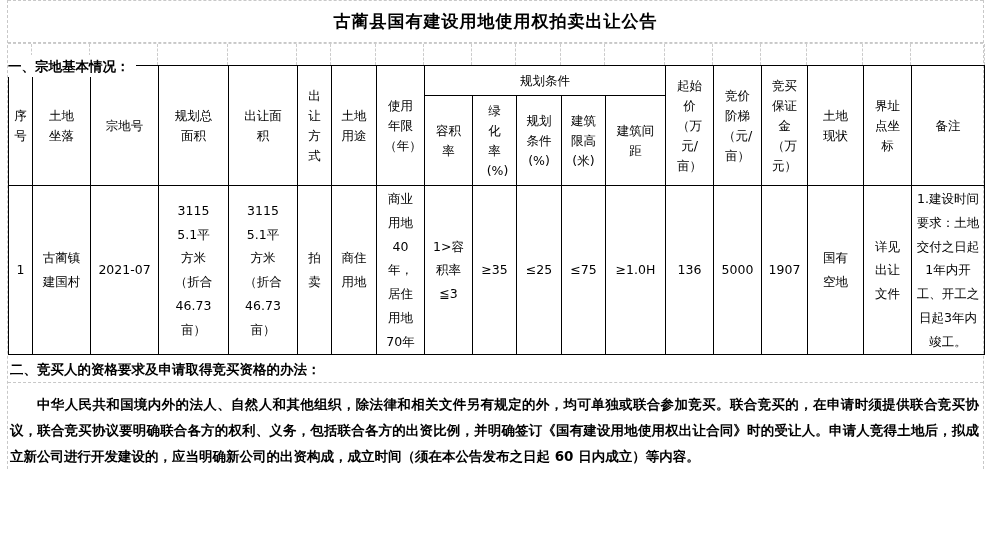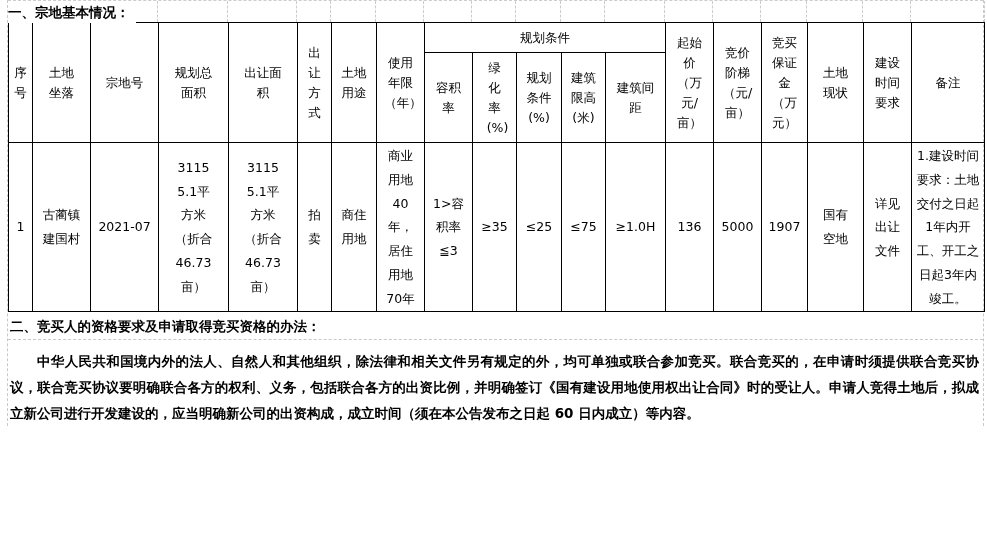--- a/index.html
+++ b/index.html
@@ -4,37 +4,38 @@
 <style>
   html,body{margin:0;padding:0;background:#fff;}
   body{width:987px;height:546px;font-family:"DejaVu Sans",sans-serif;color:#000;overflow:hidden;}
   .sheet{position:relative;margin:0 3px 0 7px;width:977px;border-left:1px dashed #c8c8c8;border-right:1px dashed #c8c8c8;box-sizing:border-box;}
   .title-row{height:41px;border-top:1px dashed #c8c8c8;border-bottom:1px dashed #c8c8c8;display:flex;align-items:center;justify-content:center;font-size:17px;font-weight:bold;letter-spacing:1px;}
   .subtitle-row{height:25px;border-bottom:1px dashed #c8c8c8;display:flex;align-items:center;justify-content:center;font-size:13px;font-weight:bold;}
   .intro{height:80px;box-sizing:border-box;padding:12px 4px 0 2px;font-size:13.5px;font-weight:bold;line-height:25px;text-indent:2em;text-align:justify;}
   .strip{position:relative;height:22px;border-top:1px dashed #cccccc;display:flex;box-sizing:border-box;}
   .gcell{height:100%;border-right:1px dashed #cccccc;box-sizing:border-box;flex:0 0 auto;}
   .gcell:last-child{border-right:none;}
-  .section-heading{position:absolute;left:0;top:0;height:22px;line-height:22px;background:#fff;font-size:13.5px;font-weight:bold;padding-right:6px;white-space:nowrap;}
+  .section-heading{position:absolute;left:0;top:11px;height:22px;line-height:22px;background:#fff;font-size:13.5px;font-weight:bold;padding-right:6px;white-space:nowrap;}
   table.main{border-collapse:collapse;table-layout:fixed;width:976px;}
   table.main th,table.main td{border:1px solid #000;font-weight:normal;font-size:12.5px;text-align:center;vertical-align:middle;padding:1px 2px;word-break:break-all;line-height:1.9;box-sizing:border-box;}
   table.main th{line-height:1.6;}
   .w1em{display:inline-block;width:1.25em;word-break:break-all;vertical-align:middle;}
   .w2em{display:inline-block;width:2.3em;word-break:break-all;vertical-align:middle;}
   .w25em{display:inline-block;width:2.6em;word-break:break-all;vertical-align:middle;}
   .w3em{display:inline-block;width:3.3em;word-break:break-all;vertical-align:middle;}
   td.remark{text-align:left;line-height:22px;font-size:13px;padding:2px 4px;}
   .section2-heading{height:25px;line-height:25px;margin-top:2px;border-bottom:1px dashed #c8c8c8;font-size:13.5px;font-weight:bold;padding-left:2px;}
   .body2{box-sizing:border-box;padding:8px 4px 0 2px;font-size:13.5px;font-weight:bold;line-height:26px;text-indent:2em;text-align:justify;}
 </style>
 </head>
 <body>
 
 <div class="sheet">
 
+  <div class="title-row">古蔺县国有建设用地使用权拍卖出让公告</div>
 
 
 
   <div class="strip">
     <div class="gcell" style="width:24px"></div>
     <div class="gcell" style="width:58px"></div>
     <div class="gcell" style="width:68px"></div>
     <div class="gcell" style="width:70px"></div>
     <div class="gcell" style="width:69px"></div>
     <div class="gcell" style="width:34px"></div>
@@ -84,21 +85,21 @@
       <th rowspan="2"><span class="w3em">规划总面积</span></th>
       <th rowspan="2"><span class="w3em">出让面积</span></th>
       <th rowspan="2"><span class="w1em">出让方式</span></th>
       <th rowspan="2"><span class="w2em">土地用途</span></th>
       <th rowspan="2"><span class="w25em">使用年限（年）</span></th>
       <th colspan="5">规划条件</th>
       <th rowspan="2"><span class="w25em">起始价（万元/亩）</span></th>
       <th rowspan="2"><span class="w25em">竞价阶梯（元/亩）</span></th>
       <th rowspan="2"><span class="w25em">竞买保证金（万元）</span></th>
       <th rowspan="2"><span class="w2em">土地现状</span></th>
-      <th rowspan="2"><span class="w2em">建设时间要求</span></th>
+      <th rowspan="2"><span class="w2em">界址点坐标</span></th>
       <th rowspan="2"><span>备注</span></th>
     </tr>
     <tr style="height:90px">
       <th><span class="w2em">容积率</span></th>
       <th><span class="w1em">绿化率(%)</span></th>
       <th><span class="w2em">规划条件(%)</span></th>
       <th><span class="w2em">建筑限高(米)</span></th>
       <th><span class="w3em">建筑间距</span></th>
     </tr>
     <tr style="height:155px">

